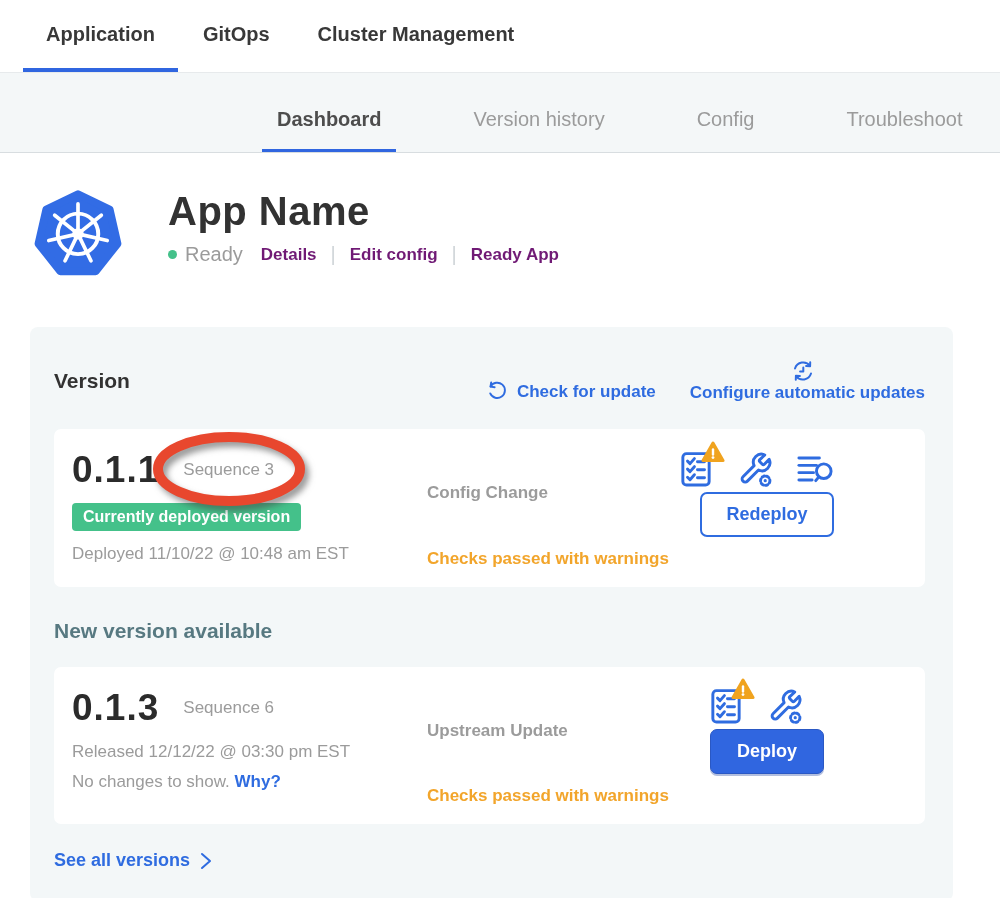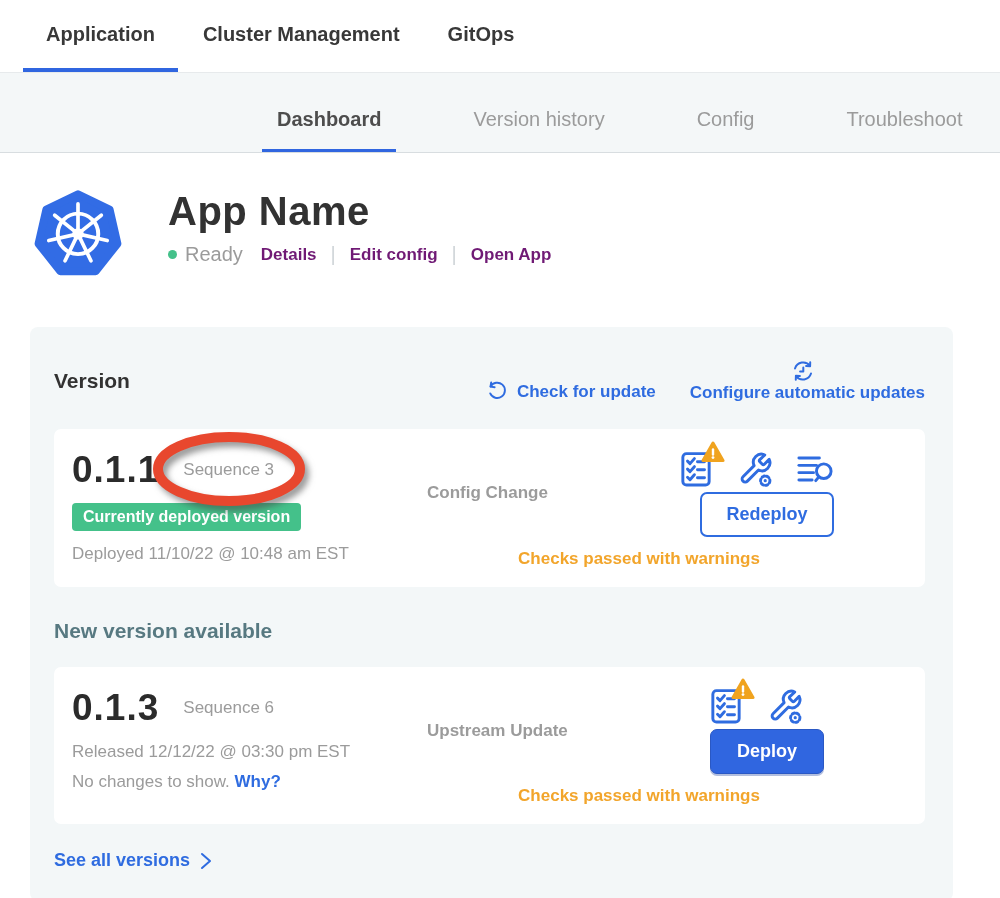--- a/index.html
+++ b/index.html
@@ -62,21 +62,21 @@
   .muted-line { margin-top:13px; font-size:17px; font-weight:500; color:#9b9b9b; }
   .why-link { color:#2f6ce0; font-weight:700; cursor:pointer; text-decoration:none; }
 
   .card-mid { grid-column:2; grid-row:1; align-self:center; font-size:17px; font-weight:700;
     color:#9b9b9b; white-space:nowrap; }
   .card-right { grid-column:3; grid-row:1; display:flex; align-items:center;
     justify-content:flex-end; padding-right:4px;flex-direction:column; }
   .icon-group { display:flex; align-items:center; }
   .action-icon { position:relative; margin-right:22px; cursor:pointer; display:inline-block; }
   .warn-badge { position:absolute; top:-9px; right:-11px; }
-  .checks-row { grid-column:2 / 4; grid-row:2; text-align:center; font-size:17px;
+  .checks-row { grid-column:2 / 4; grid-row:2; text-align:left; font-size:17px;
     font-weight:700; color:#f2a52b; margin-top:12px; padding-right:60px; }
 
   .btn { font-family:"Liberation Sans", sans-serif; font-size:18px; font-weight:700;
     border-radius:7px; cursor:pointer; }
   .btn-outline { background:#fff; color:#2f6ce0; border:2px solid #2f6ce0; padding:10px 24px; }
   .btn-solid { background:#3066e0; color:#fff; border:1px solid #2a58c4; padding:11px 26px;
     box-shadow:0 2px 0 rgba(34,70,160,0.35); }
 
   .new-version-heading { margin-top:32px; font-size:21px; font-weight:700; color:#577981; }
 
@@ -84,22 +84,22 @@
     font-weight:700; color:#2f6ce0; cursor:pointer; }
   .see-all svg { margin-left:10px; }
 
   .blue-stroke { stroke:#2f6ce0; fill:none; stroke-width:2; stroke-linecap:round; stroke-linejoin:round; }
 </style>
 </head>
 <body>
 
 <div class="topnav">
   <div class="topnav-item active">Application</div>
+  <div class="topnav-item">GitOps</div>
   <div class="topnav-item">Cluster Management</div>
-  <div class="topnav-item">GitOps</div>
 </div>
 
 <div class="subnav">
   <div class="subnav-item active">Dashboard</div>
   <div class="subnav-item">Version history</div>
   <div class="subnav-item">Config</div>
   <div class="subnav-item">Troubleshoot</div>
 </div>
 
 <div class="app-header">
@@ -121,21 +121,21 @@
   </svg>
   <div class="app-header-text">
     <div class="app-title">App Name</div>
     <div class="status-row">
       <span class="status-dot"></span>
       <span class="status-text">Ready</span>
       <a class="hdr-link">Details</a>
       <span class="hdr-sep">|</span>
       <a class="hdr-link">Edit config</a>
       <span class="hdr-sep">|</span>
-      <a class="hdr-link">Open App</a>
+      <a class="hdr-link">Ready App</a>
     </div>
   </div>
 </div>
 
 <div class="panel">
 
   <div class="panel-head">
     <div class="panel-title">Version</div>
     <div class="panel-actions">
       <div class="panel-action">

